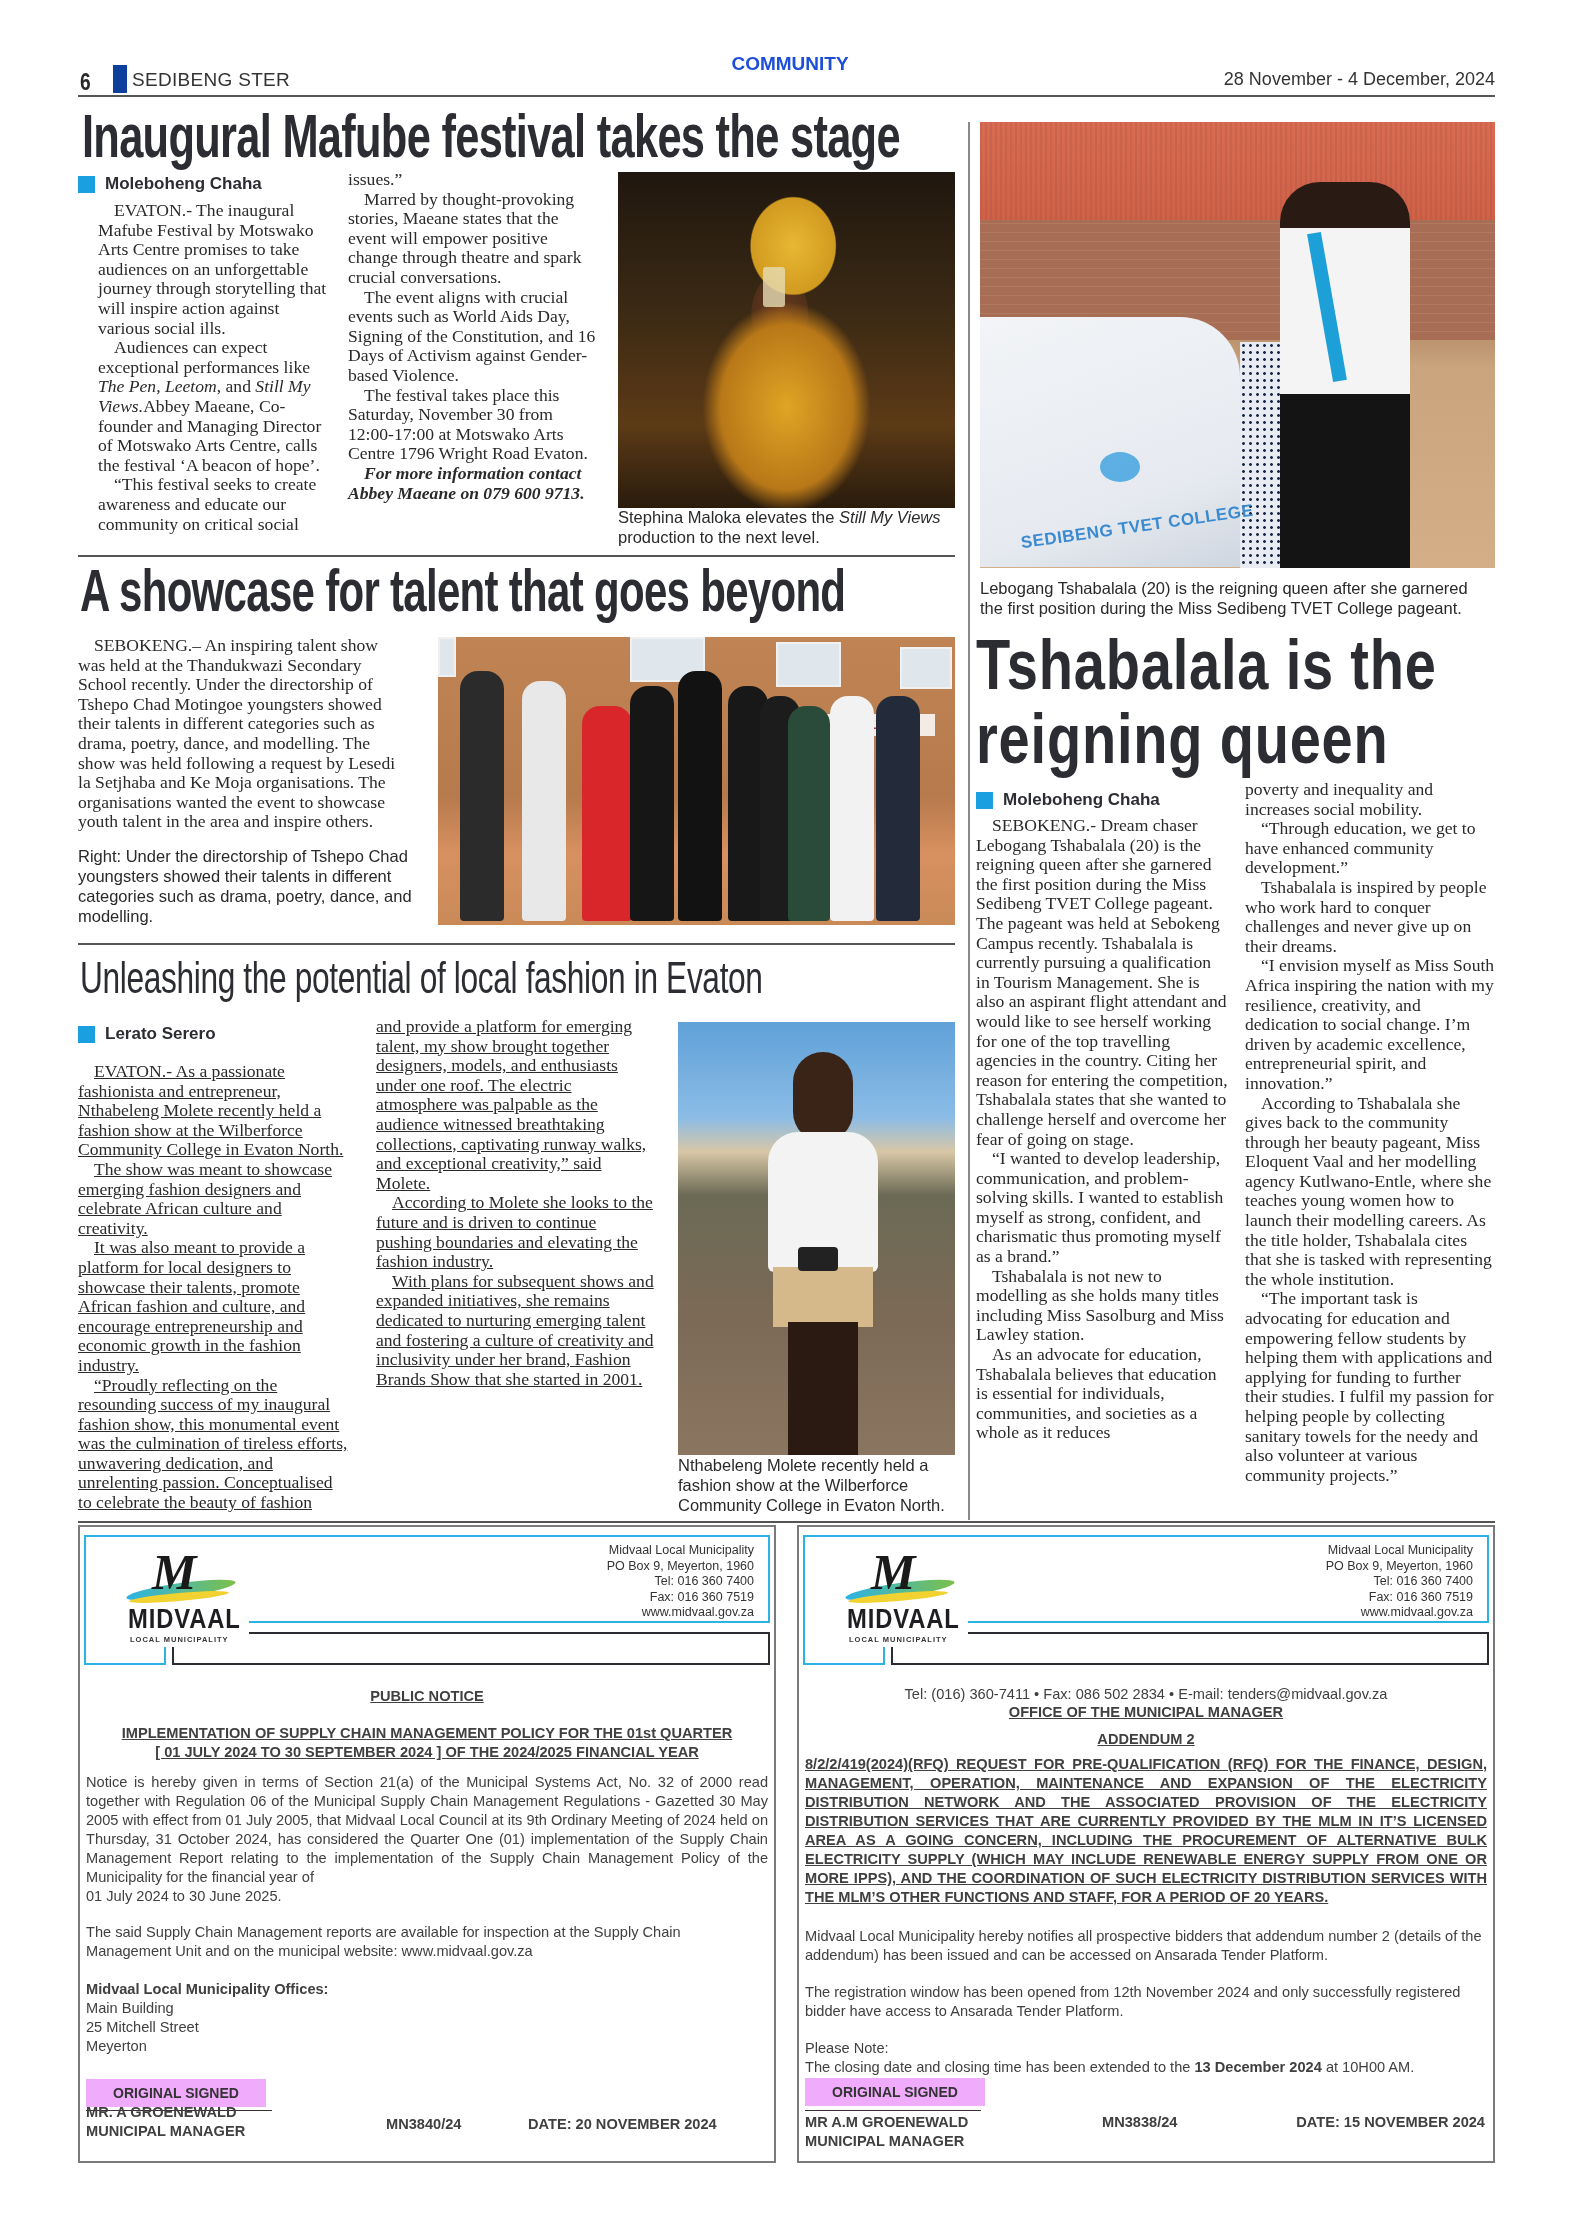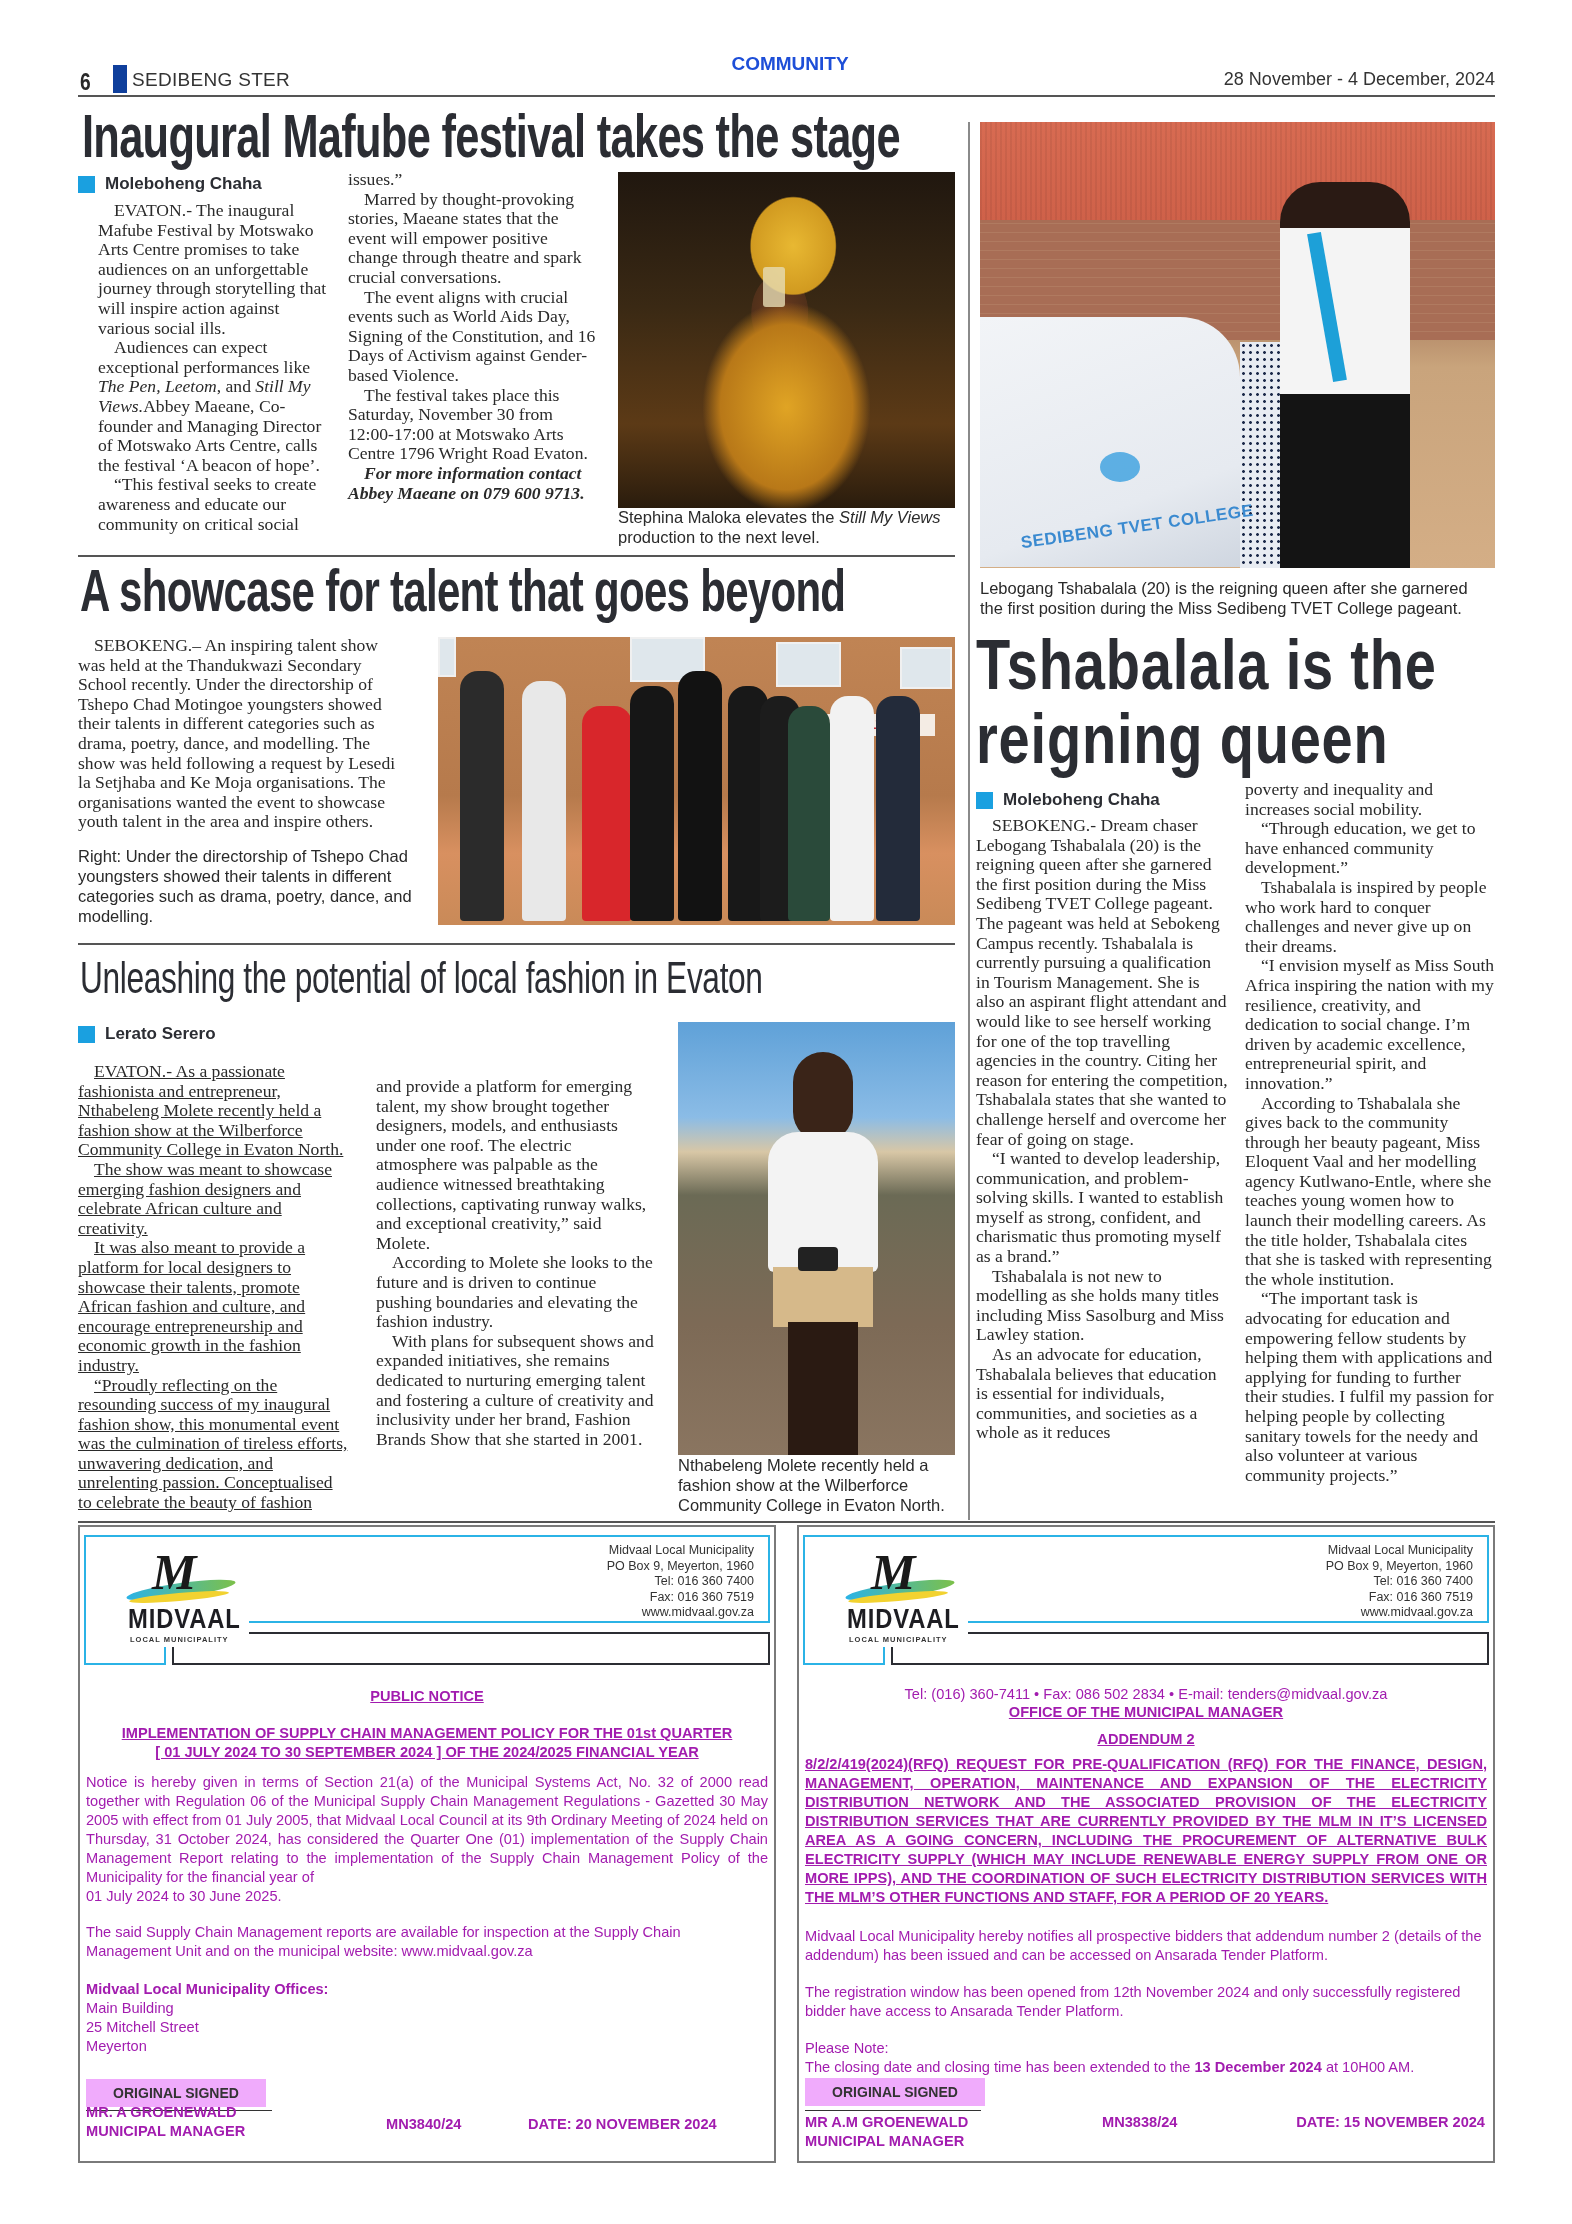--- a/index.html
+++ b/index.html
@@ -80,21 +80,21 @@
   .lh-blue { position: absolute; border: 2px solid #2bb3e6; }
   .lh-dark { position: absolute; border: 2px solid #2b2d33; }
   .logo { position: absolute; left: 30px; top: 8px; width: 130px; height: 100px; }
   .logo-wave1 { position: absolute; left: 12px; top: 40px; width: 110px; height: 14px; background: linear-gradient(90deg, #2bb3e6, #7cc04a); border-radius: 50%; transform: rotate(-8deg); }
   .logo-wave2 { position: absolute; left: 15px; top: 50px; width: 100px; height: 8px; background: #f2d230; border-radius: 50%; transform: rotate(-5deg); }
   .logo-m { position: absolute; left: 38px; top: 0px; font: italic bold 50px "Liberation Serif", serif; color: #1a1a1a; }
   .logo-word { position: absolute; left: 14px; top: 60px; font: bold 28px "Liberation Sans", sans-serif; color: #1d1d22; letter-spacing: 1px; transform: scaleX(0.85); transform-origin: left; }
   .logo-sub { position: absolute; left: 16px; top: 92px; font: bold 7.5px "Liberation Sans", sans-serif; color: #333; letter-spacing: 1px; }
   .lh-contact { position: absolute; right: 18px; top: 8px; text-align: right; font: 12.5px/15.5px "Liberation Sans", sans-serif; color: #333; }
 
-  .ad-text { font-family: "Liberation Sans", sans-serif; color: #a21caf; font-size: 14.6px; line-height: 19px; }
+  .ad-text { font-family: "Liberation Sans", sans-serif; color: #404040; font-size: 14.6px; line-height: 19px; }
   .ad-center { text-align: center; }
   .u { text-decoration: underline; }
   .b { font-weight: bold; }
   .signed { background: #f0abfc; font: bold 14px "Liberation Sans", sans-serif; color: #333; text-align: center; line-height: 28px; }
   .sig-line { height: 1px; background: #333; }
 </style>
 </head>
 <body>
 
 <div class="abs page-num">6</div>
@@ -171,21 +171,21 @@
 <div class="abs byline" style="left:78px; top:1024px;">
   <span class="sq"></span>
   <span>Lerato Serero</span>
 </div>
 <div class="abs body-text" style="left:78px; top:1062px; width:270px;text-decoration:underline;">
   <p>EVATON.- As a passionate fashionista and entrepreneur, Nthabeleng Molete recently held a fashion show at the Wilberforce Community College in Evaton North.</p>
   <p>The show was meant to showcase emerging fashion designers and celebrate African culture and creativity.</p>
   <p>It was also meant to provide a platform for local designers to showcase their talents, promote African fashion and culture, and encourage entrepreneurship and economic growth in the fashion industry.</p>
   <p>“Proudly reflecting on the resounding success of my inaugural fashion show, this monumental event was the culmination of tireless efforts, unwavering dedication, and unrelenting passion. Conceptualised to celebrate the beauty of fashion</p>
 </div>
-<div class="abs body-text" style="left:376px; top:1077px; width:278px;">
+<div class="abs body-text" style="left:376px; top:1017px; width:278px;text-decoration:underline;">
   <p class="noind">and provide a platform for emerging talent, my show brought together designers, models, and enthusiasts under one roof. The electric atmosphere was palpable as the audience witnessed breathtaking collections, captivating runway walks, and exceptional creativity,” said Molete.</p>
   <p>According to Molete she looks to the future and is driven to continue pushing boundaries and elevating the fashion industry.</p>
   <p>With plans for subsequent shows and expanded initiatives, she remains dedicated to nurturing emerging talent and fostering a culture of creativity and inclusivity under her brand, Fashion Brands Show that she started in 2001.</p>
 </div>
 <div class="abs photo photo-fashion">
   <div class="model-head"></div>
   <div class="model-top"></div>
   <div class="skirt"></div>
   <div class="legs"></div>
   <div class="camera"></div>

